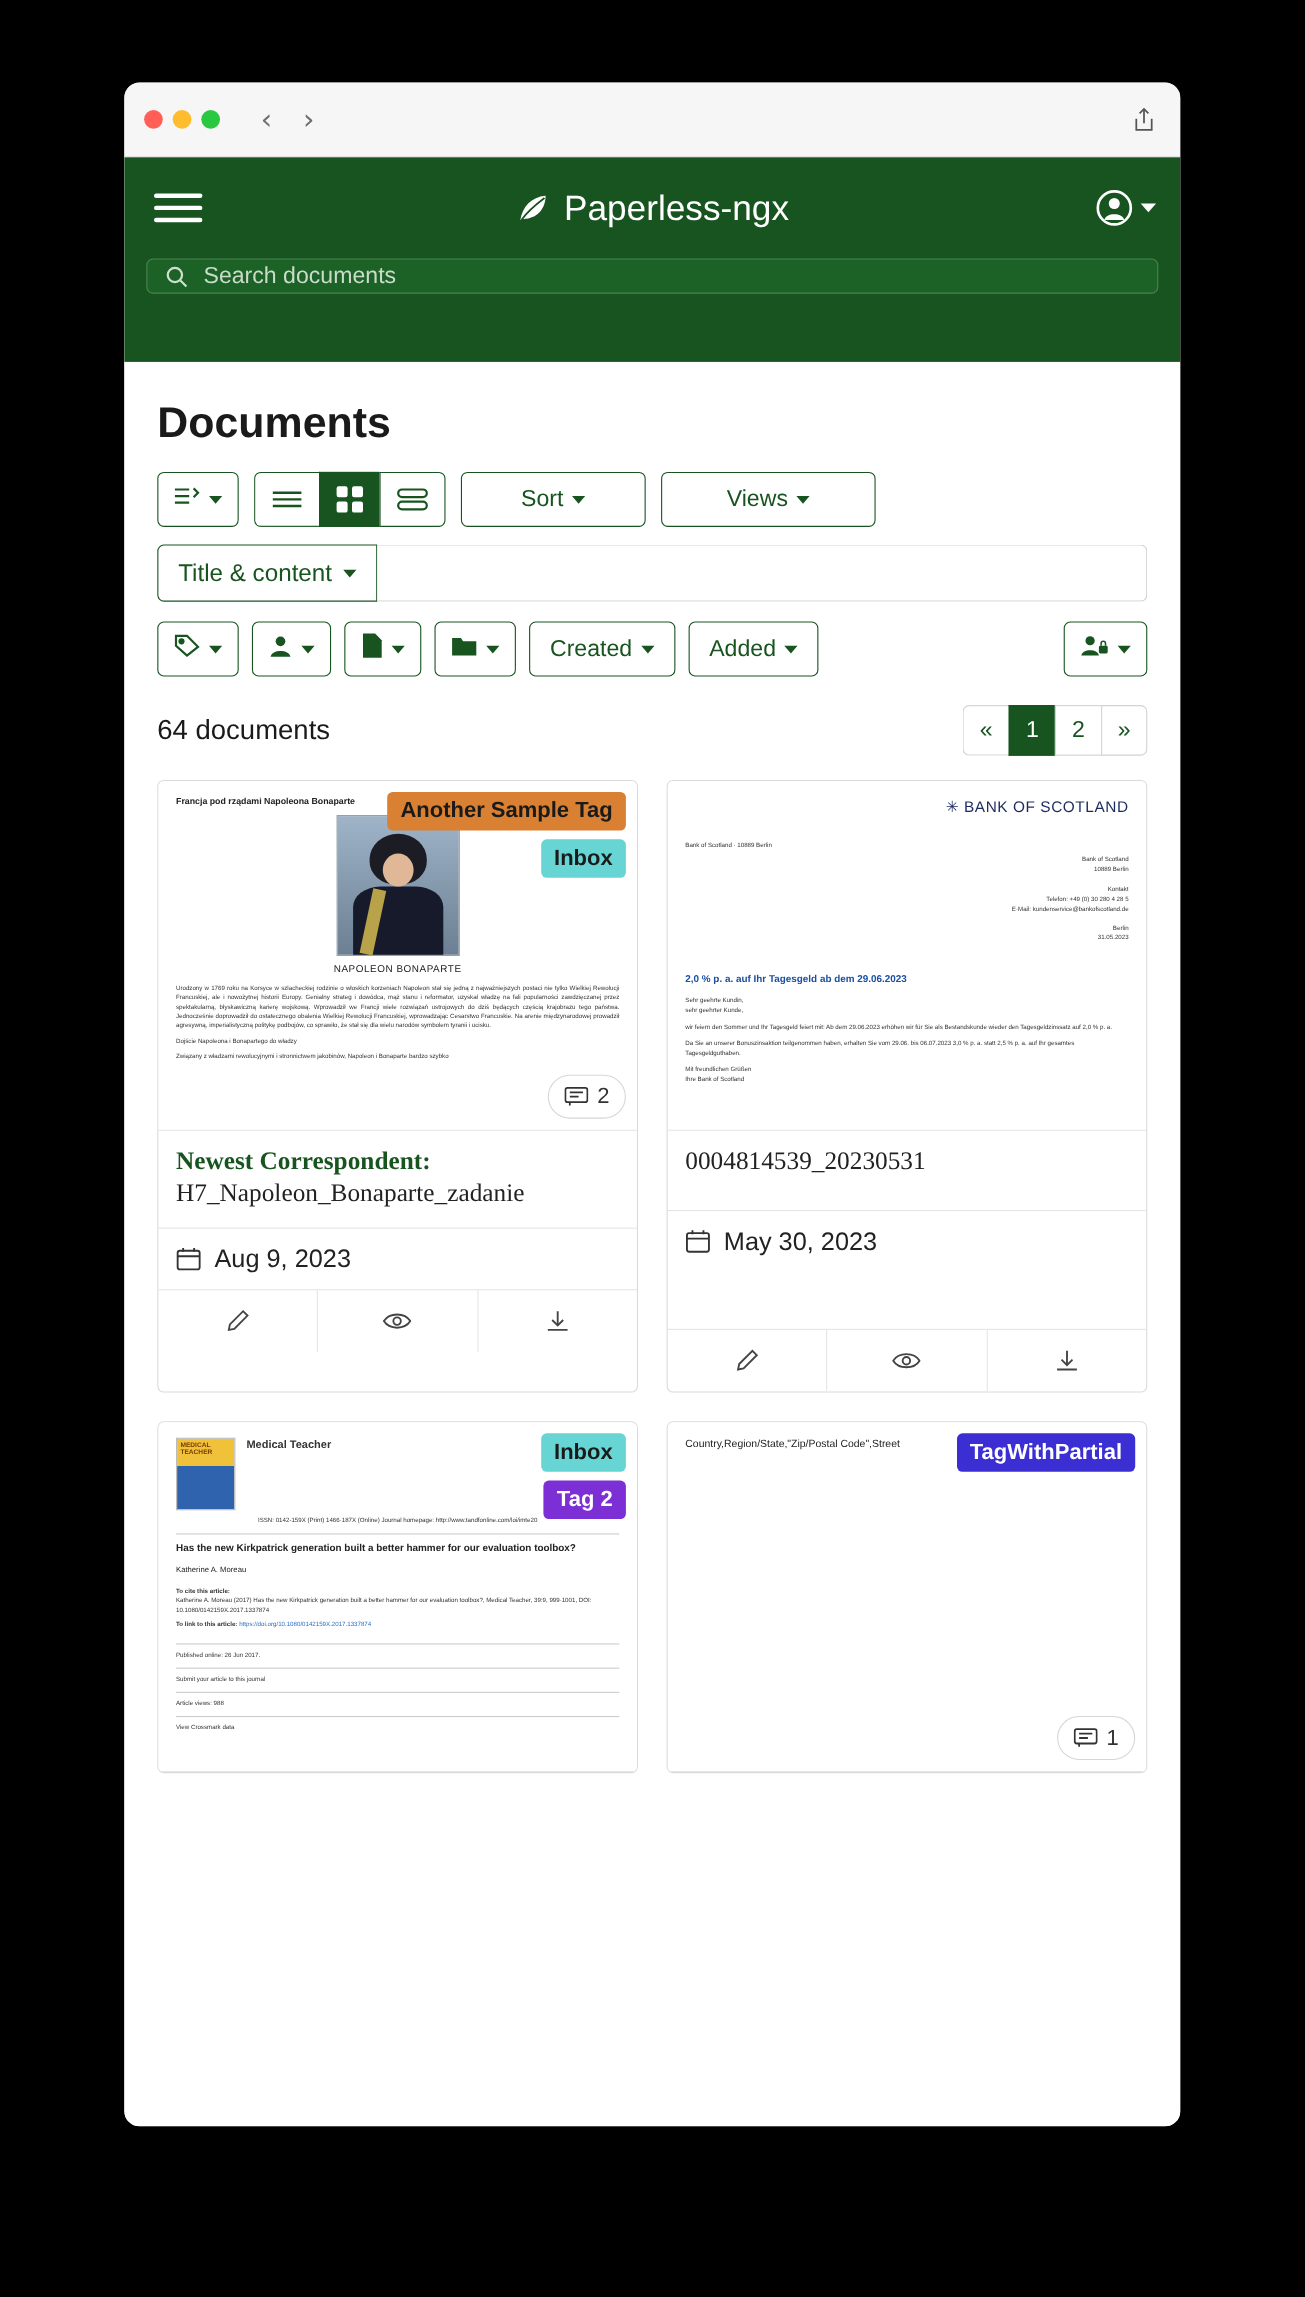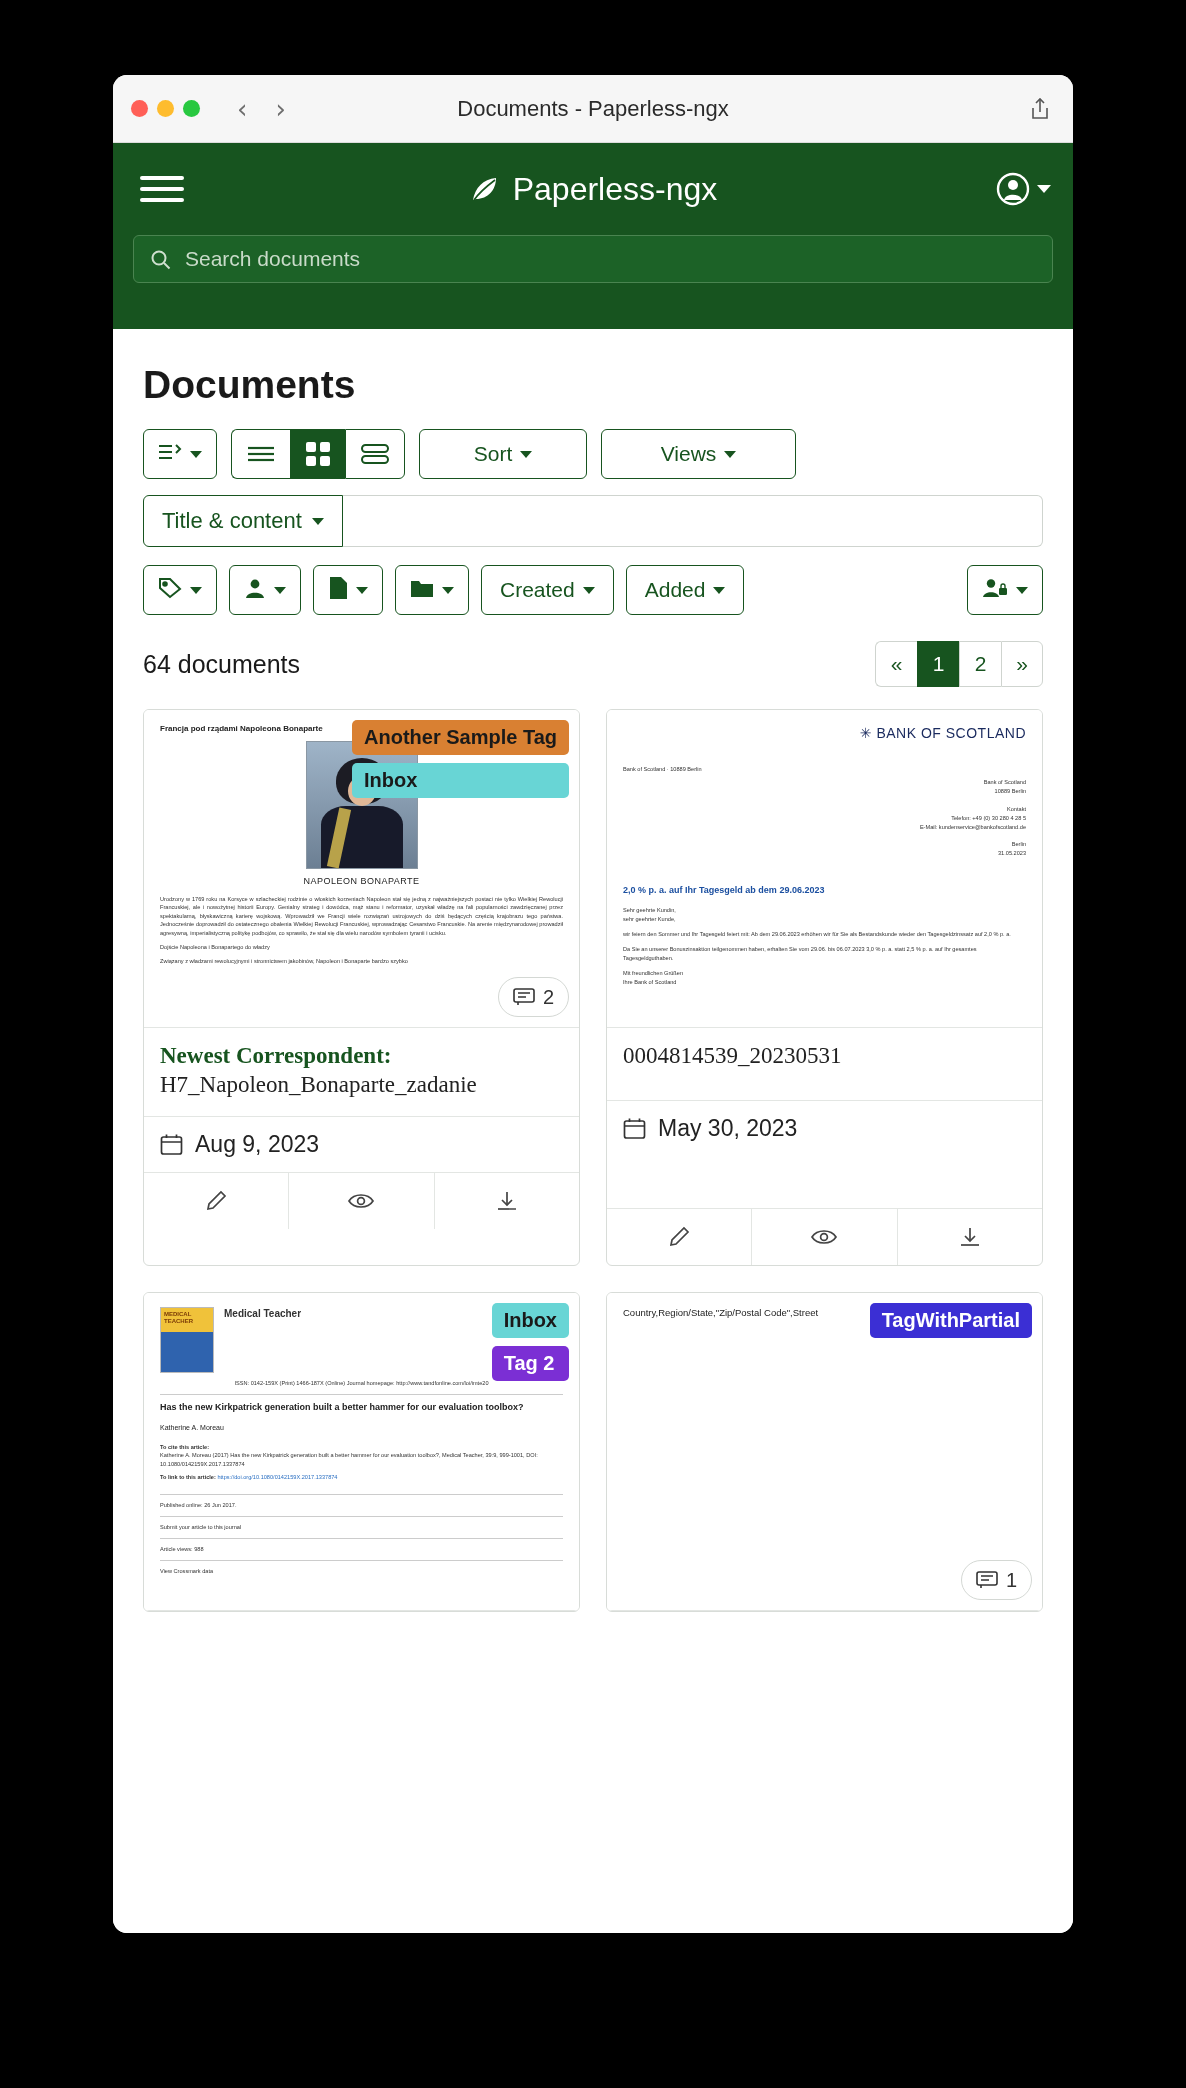--- a/index.html
+++ b/index.html
@@ -113,21 +113,21 @@
     width: 34px; height: 34px;
   }
   .caret-down-white {
     width: 0; height: 0;
     border-left: 7px solid transparent;
     border-right: 7px solid transparent;
     border-top: 8px solid #fff;
   }
   .searchbar {
     margin: 0 20px;
-    height: 48px;
+    height: 32px;
     background: #1c6227;
     border: 1px solid #4a8450;
     border-radius: 6px;
     display: flex;
     align-items: center;
     padding: 0 16px;
     gap: 12px;
   }
   .searchbar input {
     flex: 1;
@@ -283,20 +283,21 @@
     height: 318px;
     background: #fff;
     overflow: hidden;
     border-bottom: 1px solid #e3e6e3;
   }
   .tags {
     position: absolute;
     top: 10px; right: 10px;
     display: flex;
     flex-direction: column;
+    align-items: flex-end;
     gap: 8px;
     z-index: 4;
   }
   .tag {
     border-radius: 5px;
     padding: 6px 12px;
     font-size: 20px;
     font-weight: bold;
     color: #fff;
     white-space: nowrap;
@@ -442,21 +443,20 @@
     <div class="titlebar">
       <div class="traffic">
         <span class="dot red"></span>
         <span class="dot yellow"></span>
         <span class="dot green"></span>
       </div>
       <div class="navarrows">
         <span class="navarrow">‹</span>
         <span class="navarrow">›</span>
       </div>
-      <div class="wintitle">Documents - Paperless-ngx</div>
       <span class="share-icon">
         <svg width="22" height="24" viewBox="0 0 22 24" fill="none" stroke="#555" stroke-width="1.6">
           <path d="M11 2 L11 15"></path>
             <path d="M7 6 L11 2 L15 6"></path>
           <path d="M4 11 L4 21 L18 21 L18 11"></path>
         </svg>
       </span>
     </div>
 
     <div class="appheader">

